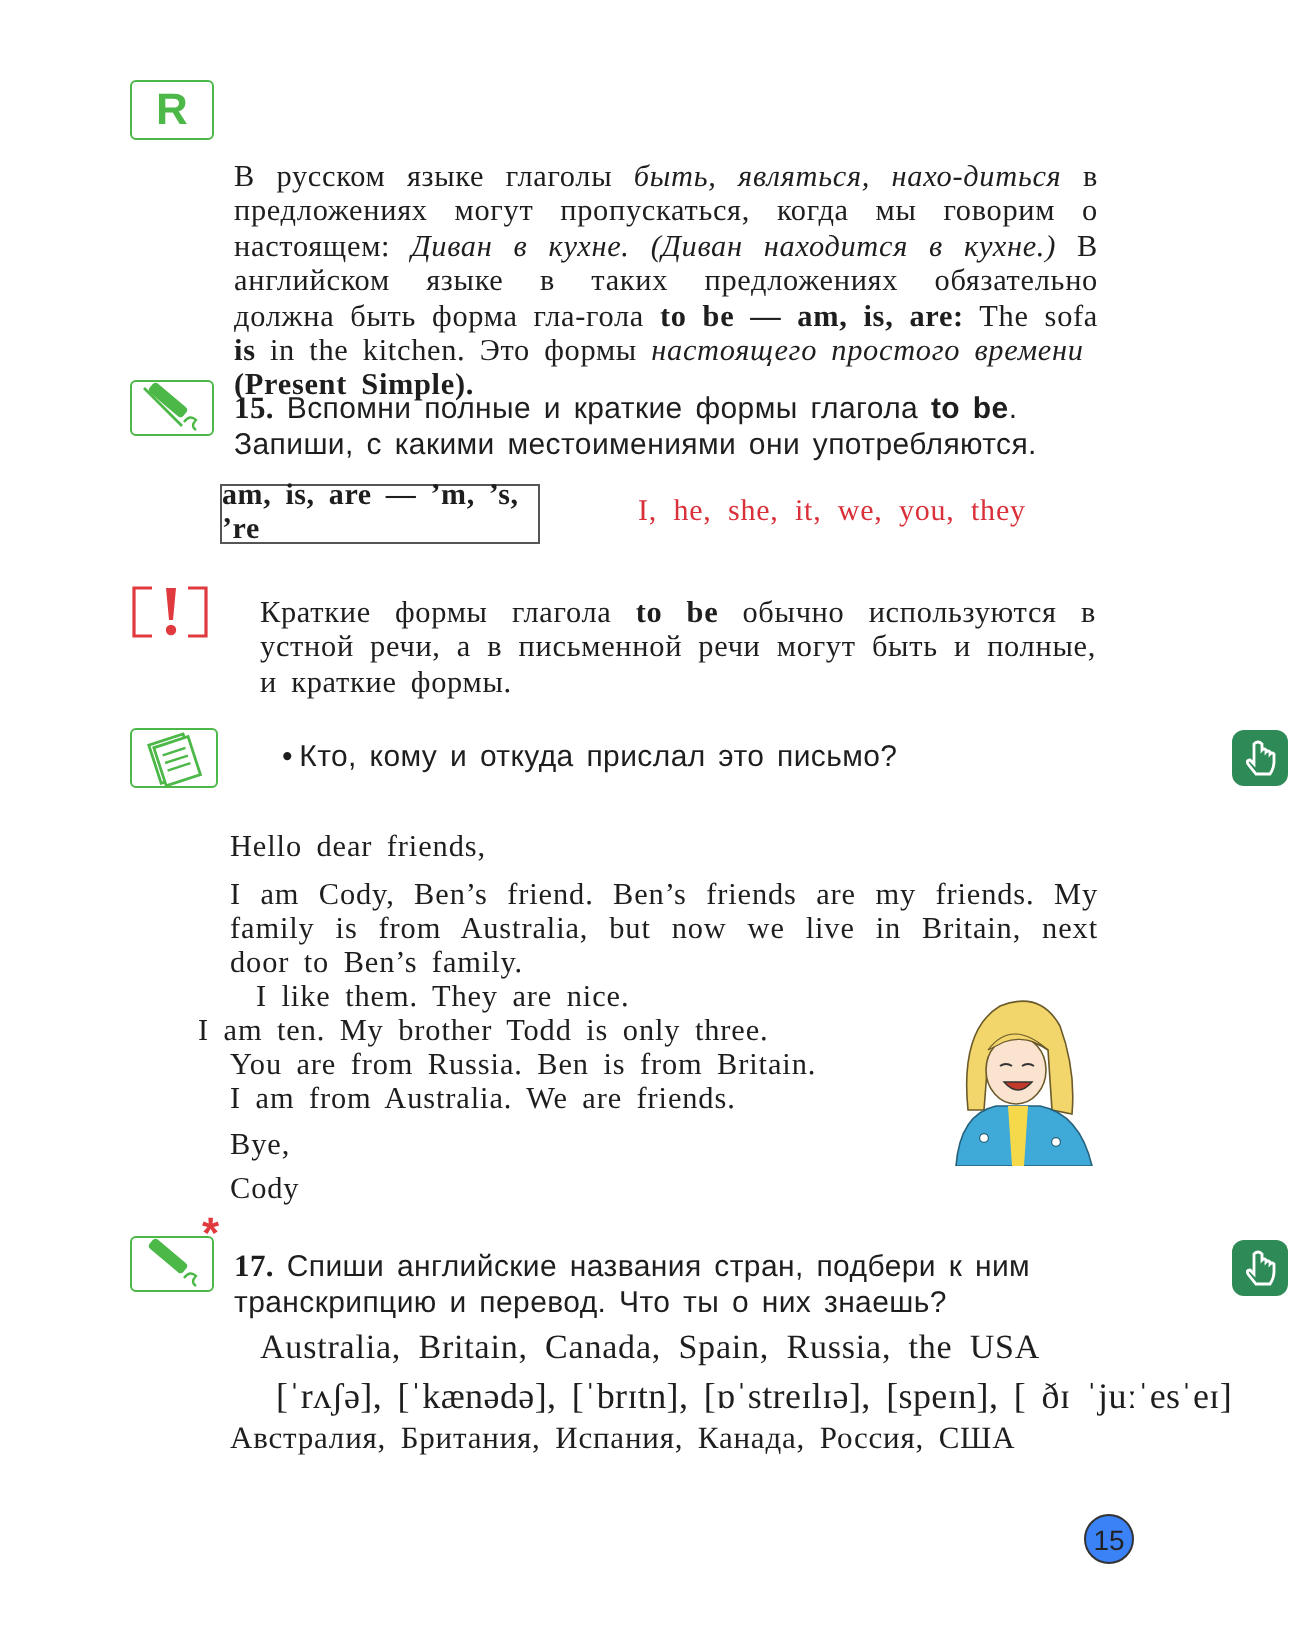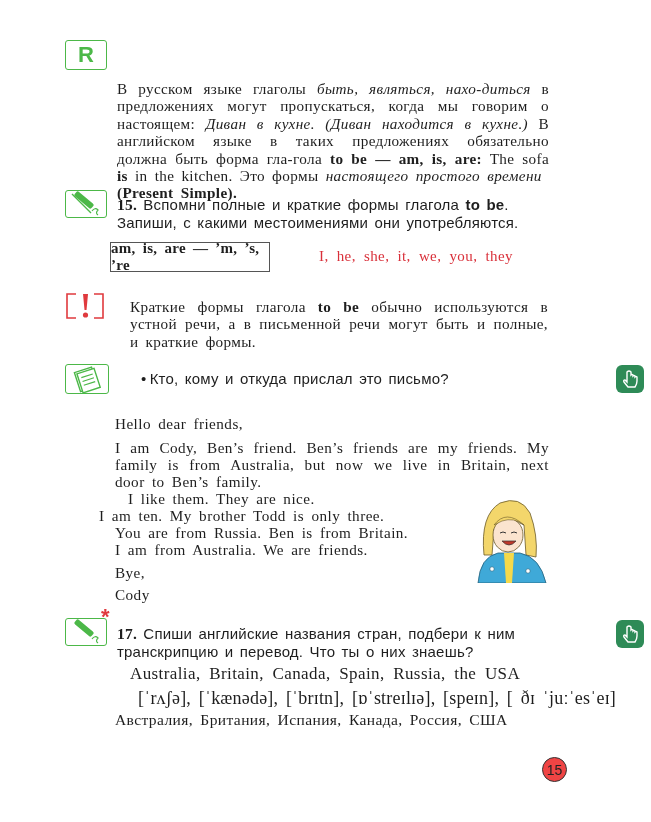--- a/index.html
+++ b/index.html
@@ -114,15 +114,15 @@
   <svg width="28" height="28" viewBox="0 0 28 28">
     <path d="M11 7 v10 l-2 -2 q-2 0 -1 2 l4 5 h7 q2 -3 2 -6 v-4 q-1 -1 -2 0 v-1 q-1 -1 -2 0 v-1 q-1 -1 -2 0 v-3 q-2 -2 -4 0 z" fill="none" stroke="#fff" stroke-width="1.4"></path>
   </svg>
 </div>
 <div class="side-btn" style="left:616px;top:620px;">
   <svg width="28" height="28" viewBox="0 0 28 28">
     <path d="M11 7 v10 l-2 -2 q-2 0 -1 2 l4 5 h7 q2 -3 2 -6 v-4 q-1 -1 -2 0 v-1 q-1 -1 -2 0 v-1 q-1 -1 -2 0 v-3 q-2 -2 -4 0 z" fill="none" stroke="#fff" stroke-width="1.4"></path>
   </svg>
 </div>
 
-<div class="abs sans" style="left:542px;top:757px;width:25px;height:25px;border-radius:50%;background:#ef4444;border:1.3px solid #333;box-sizing:border-box;display:flex;align-items:center;justify-content:center;">
+<div class="abs sans" style="left:542px;top:757px;width:25px;height:25px;border-radius:50%;background:#3b82f6;border:1.3px solid #333;box-sizing:border-box;display:flex;align-items:center;justify-content:center;">
   <span style="font-size:14px;color:#222;">15</span>
 </div>
 
 </body></html>

